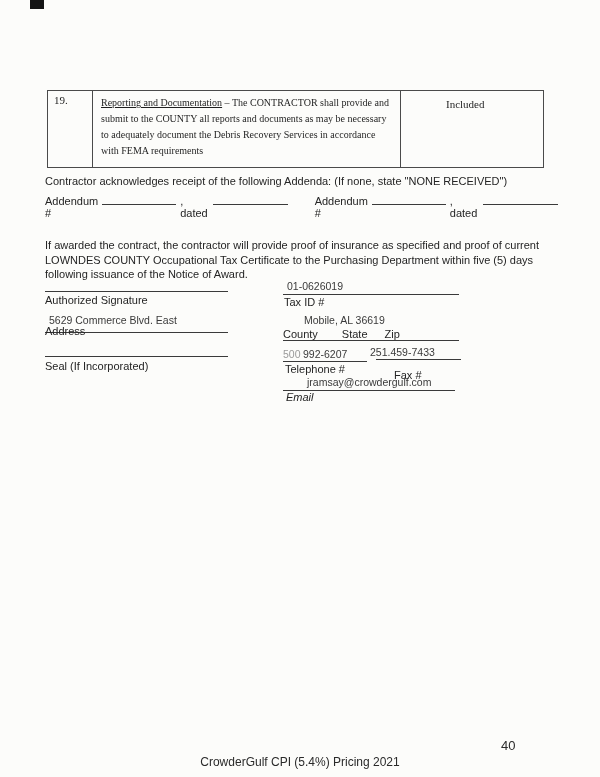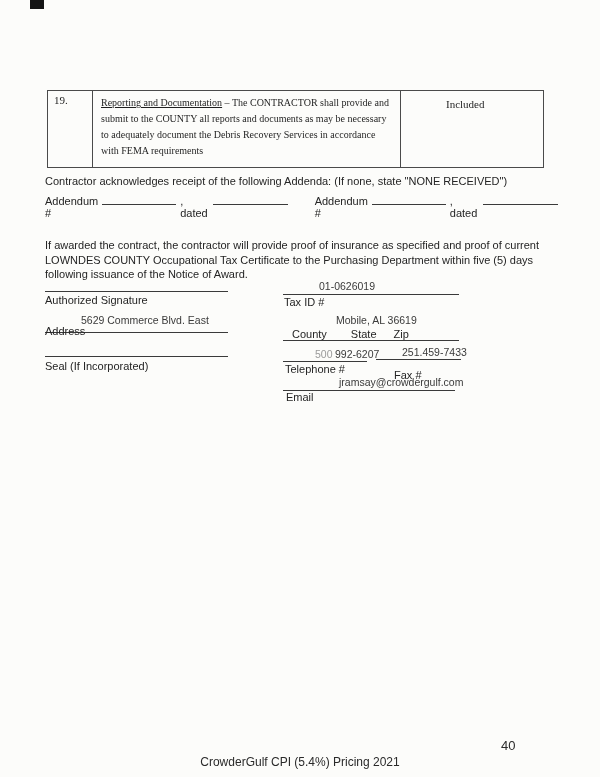--- a/index.html
+++ b/index.html
@@ -35,56 +35,56 @@
 
   
   .insurance-paragraph {
     position:absolute; left:45px; top:228px; width:517px;
     font-size:11px; line-height:1.33; color:#242424;margin-top:10px;
   }
 
   
   .hline { position:absolute; height:0; border-bottom:1px solid #3a3a3a; }
   .flabel { position:absolute; font-size:11px; color:#242424; }
-  .fvalue { position:absolute; font-size:10.5px; color:#3a3a3a;margin-left:32px; }
+  .fvalue { position:absolute; font-size:10.5px; color:#3a3a3a; }
 
   .sig-line   { left:45px;  top:291px; width:183px; }
   .sig-label  { left:45px;  top:294px; }
 
   .tax-value  { left:287px; top:280px; }
   .tax-line   { left:283px; top:294px; width:176px; }
   .tax-label  { left:284px; top:296px; }
 
   .addr-value { left:49px;  top:314px; }
   .addr-label { left:45px;  top:325px; z-index:2; }
   .addr-line  { left:45px;  top:332px; width:183px; }
 
   .csz-value  { left:287px; top:314px;padding-left:17px; }
   .csz-row {
     position:absolute; left:283px; top:328px; width:176px; height:13px;
     display:flex; align-items:flex-start; border-bottom:1px solid #3a3a3a;
     font-size:11px; color:#242424;
   }
-  .csz-row .w-county { margin-right:24px;margin-left:9px; }
+  .csz-row .w-county { margin-right:24px; }
   .csz-row .w-state  { margin-right:17px; }
 
   .seal-line  { left:45px;  top:356px; width:183px; }
   .seal-label { left:45px;  top:360px; }
 
   .phone-prefix { left:283px; top:348px; color:#9a9a9a; }
   .phone-value  { left:303px; top:348px; }
   .phone-line   { left:283px; top:361px; width:84px; }
   .fax-value    { left:370px; top:346px; }
   .fax-line     { left:376px; top:359px; width:85px; }
   .tel-label    { left:285px; top:363px; }
   .faxnum-label { left:394px; top:369px; }
 
   .email-value { left:290px; top:376px;padding-left:17px; }
   .email-line  { left:283px; top:390px; width:172px; }
-  .email-label { left:286px; top:391px; }
+  .email-label { left:286px; top:391px;font-style:italic; }
 
   
   .page-number { position:absolute; left:501px; top:738px; font-size:13px; color:#2a2a2a; }
   .doc-footer  { position:absolute; left:0; top:755px; width:100%; text-align:center; font-size:12px; color:#2a2a2a; }
 </style>
 </head>
 <body>
 
 <div class="page">
 

